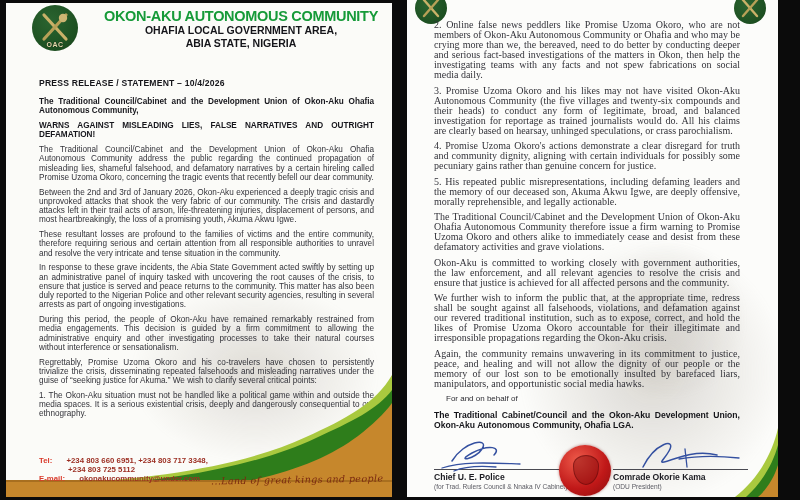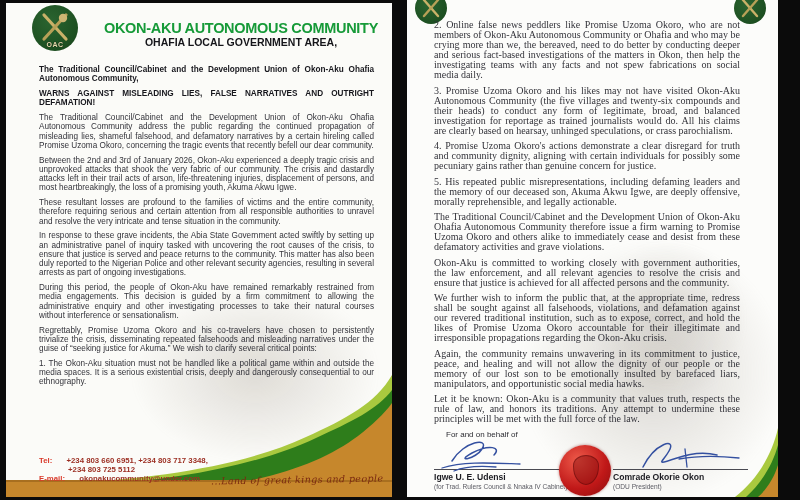--- a/index.html
+++ b/index.html
@@ -11,21 +11,21 @@
 
   
   .p1-header{position:relative;height:58px;padding-top:4px;}
   .logo-big{position:absolute;left:26px;top:2px;width:46px;height:46px;border-radius:50%;
             background:radial-gradient(circle at 40% 35%, #2a6430, #1d4f21 70%, #153a18);
             display:flex;align-items:flex-end;justify-content:center;}
   .logo-big svg{position:absolute;inset:0;}
   .logo-big .logo-label{position:relative;font-size:7px;font-weight:bold;color:#e8dcae;
             letter-spacing:.5px;margin-bottom:3px;text-shadow:0 0 1px #000;}
   .head-text{margin-left:92px;margin-right:8px;text-align:center;}
-  .head-title{font-size:14.5px;font-weight:800;color:#169a38;letter-spacing:-.3px;line-height:1.05;margin-top:14px;}
+  .head-title{font-size:14.5px;font-weight:800;color:#169a38;letter-spacing:-.3px;line-height:1.05;margin-top:2px;}
   .head-sub{font-size:10.5px;font-weight:700;color:#15151a;line-height:1.2;}
 
   
   .p1-body{margin:0 18px 0 33px;position:relative;z-index:2;}
   .press-line{font-size:8.6px;font-weight:700;color:#15151a;letter-spacing:.2px;margin:13px 0 9px;}
   p.body{font-size:8.2px;line-height:9.25px;color:#33333a;text-align:justify;margin:0 0 5.5px;}
   p.body.bold{font-weight:700;color:#17171d;}
   .page2 p.body{font-size:10px;line-height:10px;font-family:Liberation Serif, serif;}
 
   
@@ -81,24 +81,26 @@
         <svg viewBox="0 0 46 46">
           <path d="M12 10 L34 34" stroke="#c9b168" stroke-width="3.2" stroke-linecap="round"></path>
           <path d="M34 10 L12 34" stroke="#b7a057" stroke-width="3.2" stroke-linecap="round"></path>
           <circle cx="31" cy="13" r="4.2" fill="#cdb573"></circle>
         </svg>
         <span class="logo-label">OAC</span>
       </div>
       <div class="head-text">
         <div class="head-title">OKON-AKU AUTONOMOUS COMMUNITY</div>
         <div class="head-sub">OHAFIA LOCAL GOVERNMENT AREA,</div>
+        <div class="head-sub">ABIA STATE, NIGERIA</div>
       </div>
     </div>
 
     <div class="p1-body">
+      <div class="press-line">PRESS RELEASE / STATEMENT – 10/4/2026</div>
       <p class="body bold">The Traditional Council/Cabinet and the Development Union of Okon-Aku Ohafia Autonomous Community,</p>
       <p class="body bold">WARNS AGAINST MISLEADING LIES, FALSE NARRATIVES AND OUTRIGHT DEFAMATION!</p>
       <p class="body">The Traditional Council/Cabinet and the Development Union of Okon-Aku Ohafia Autonomous Community address the public regarding the continued propagation of misleading lies, shameful falsehood, and defamatory narratives by a certain hireling called Promise Uzoma Okoro, concerning the tragic events that recently befell our dear community.</p>
       <p class="body">Between the 2nd and 3rd of January 2026, Okon-Aku experienced a deeply tragic crisis and unprovoked attacks that shook the very fabric of our community. The crisis and dastardly attacks left in their trail acts of arson, life-threatening injuries, displacement of persons, and most heartbreakingly, the loss of a promising youth, Akuma Akwu Igwe.</p>
       <p class="body">These resultant losses are profound to the families of victims and the entire community, therefore requiring serious and certain attention from all responsible authorities to unravel and resolve the very intricate and tense situation in the community.</p>
       <p class="body">In response to these grave incidents, the Abia State Government acted swiftly by setting up an administrative panel of inquiry tasked with uncovering the root causes of the crisis, to ensure that justice is served and peace returns to the community. This matter has also been duly reported to the Nigerian Police and other relevant security agencies, resulting in several arrests as part of ongoing investigations.</p>
       <p class="body">During this period, the people of Okon-Aku have remained remarkably restrained from media engagements. This decision is guided by a firm commitment to allowing the administrative enquiry and other investigating processes to take their natural courses without interference or sensationalism.</p>
       <p class="body">Regrettably, Promise Uzoma Okoro and his co-travelers have chosen to persistently trivialize the crisis, disseminating repeated falsehoods and misleading narratives under the guise of “seeking justice for Akuma.” We wish to clarify several critical points:</p>
       <p class="body">1. The Okon-Aku situation must not be handled like a political game within and outside the media spaces. It is a serious existential crisis, deeply and dangerously consequential to our ethnography.</p>
     </div>
@@ -139,41 +141,41 @@
 
     <div class="p2-body">
       <p class="body">2. Online false news peddlers like Promise Uzoma Okoro, who are not members of Okon-Aku Autonomous Community or Ohafia and who may be crying more than we, the bereaved, need to do better by conducting deeper and serious fact-based investigations of the matters in Okon, then help the investigating teams with any facts and not spew fabrications on social media daily.</p>
       <p class="body">3. Promise Uzoma Okoro and his likes may not have visited Okon-Aku Autonomous Community (the five villages and twenty-six compounds and their heads) to conduct any form of legitimate, broad, and balanced investigation for reportage as trained journalists would do. All his claims are clearly based on hearsay, unhinged speculations, or crass parochialism.</p>
       <p class="body">4. Promise Uzoma Okoro's actions demonstrate a clear disregard for truth and community dignity, aligning with certain individuals for possibly some pecuniary gains rather than genuine concern for justice.</p>
       <p class="body">5. His repeated public misrepresentations, including defaming leaders and the memory of our deceased son, Akuma Akwu Igwe, are deeply offensive, morally reprehensible, and legally actionable.</p>
       <p class="body">The Traditional Council/Cabinet and the Development Union of Okon-Aku Ohafia Autonomous Community therefore issue a firm warning to Promise Uzoma Okoro and others alike to immediately cease and desist from these defamatory activities and grave violations.</p>
       <p class="body">Okon-Aku is committed to working closely with government authorities, the law enforcement, and all relevant agencies to resolve the crisis and ensure that justice is achieved for all affected persons and the community.</p>
       <p class="body">We further wish to inform the public that, at the appropriate time, redress shall be sought against all falsehoods, violations, and defamation against our revered traditional institution, such as to expose, correct, and hold the likes of Promise Uzoma Okoro accountable for their illegitimate and irresponsible propagations regarding the Okon-Aku crisis.</p>
       <p class="body">Again, the community remains unwavering in its commitment to justice, peace, and healing and will not allow the dignity of our people or the memory of our lost son to be emotionally insulted by barefaced liars, manipulators, and opportunistic social media hawks.</p>
-      <p class="body">Let it be known: Okon-Aku is a community that values truth, respects the rule of law, and honors its traditions. Any attempt to undermine these principles will be met with the full force of the law.</p>
       <div class="closing">For and on behalf of</div>
+      <div class="signblock">The Traditional Cabinet/Council and the Okon-Aku Development Union, Okon-Aku Autonomous Community, Ohafia LGA.</div>
     </div>
 
     <div class="sig-area">
       <div class="sig-col">
         <svg class="scribble" width="120" height="36" viewBox="0 0 120 36">
           <path d="M18,24 C30,4 56,0 48,12 C42,22 20,26 38,16 C55,7 68,10 60,18" fill="none" stroke="#3450a0" stroke-width="1.5" stroke-linecap="round"></path>
           <path d="M8,31 C30,24 58,26 86,27 M20,34 C34,28 50,29 62,30" fill="none" stroke="#3450a0" stroke-width="1.3" stroke-linecap="round"></path>
         </svg>
         <div class="sig-line"></div>
-        <div class="sig-name">Igwe U. E. Udensi</div>
+        <div class="sig-name">Chief U. E. Police</div>
         <div class="sig-title">(for Trad. Rulers Council &amp; Nnaka IV Cabinet)</div>
       </div>
       <div class="sig-col">
         <svg class="scribble" width="130" height="36" viewBox="0 0 130 36">
           <path d="M30,30 C42,6 64,0 56,14 C50,25 40,29 64,21 C84,14 96,16 104,18" fill="none" stroke="#3450a0" stroke-width="1.5" stroke-linecap="round"></path>
           <path d="M72,12 L74,30 M66,22 C88,18 108,19 126,21" fill="none" stroke="#3450a0" stroke-width="1.3" stroke-linecap="round"></path>
         </svg>
         <div class="sig-line"></div>
-        <div class="sig-name">Comrade Okorie Okon</div>
+        <div class="sig-name">Comrade Okorie Kama</div>
         <div class="sig-title">(ODU President)</div>
       </div>
     </div>
 
     <div class="seal">
       <div class="seal-inner"></div>
     </div>
 
     <svg class="corner-svg" viewBox="0 0 371 497">
       <path d="M371,428 C365,455 350,480 328,497 L371,497 Z" fill="#a9c93f"></path>

